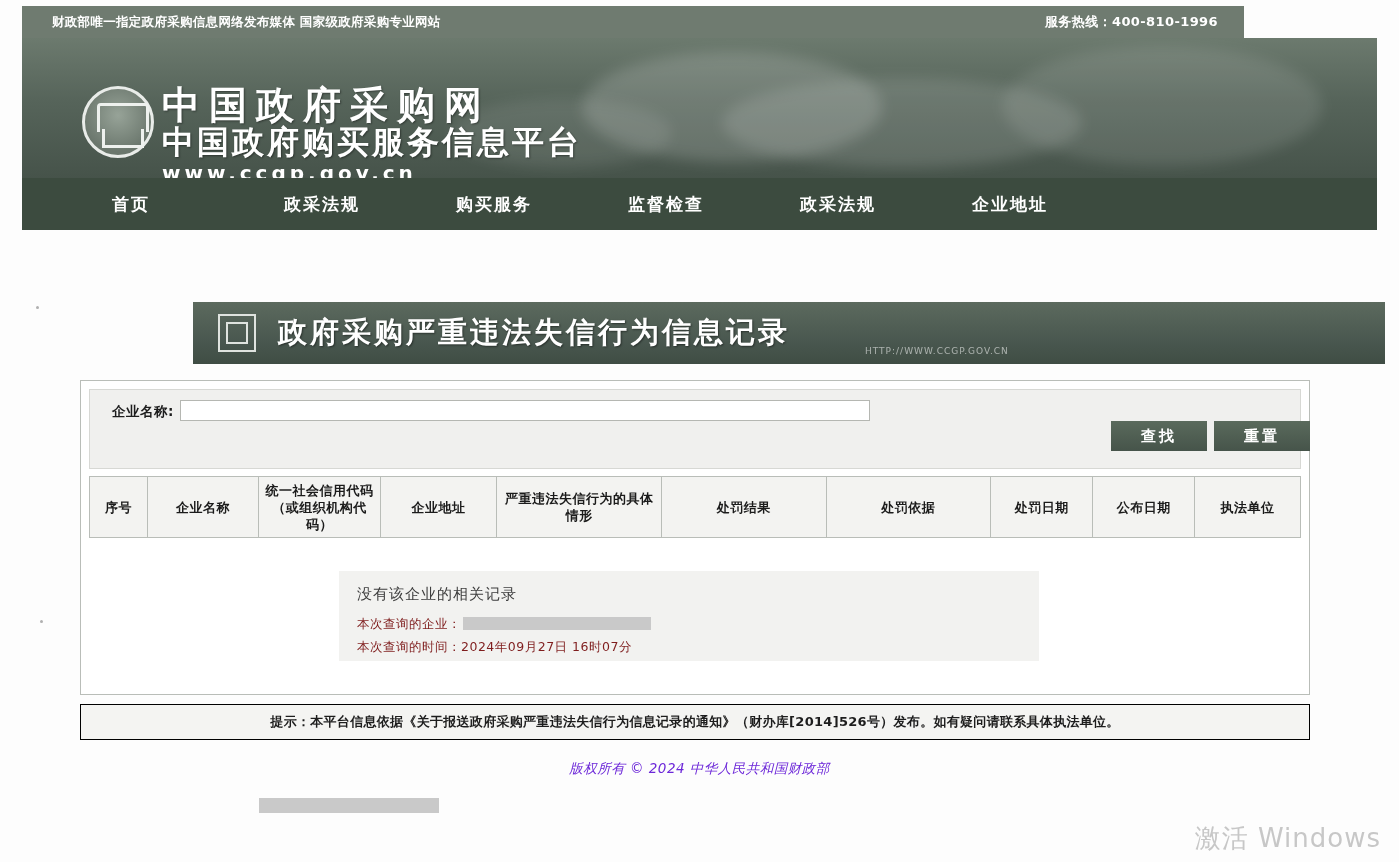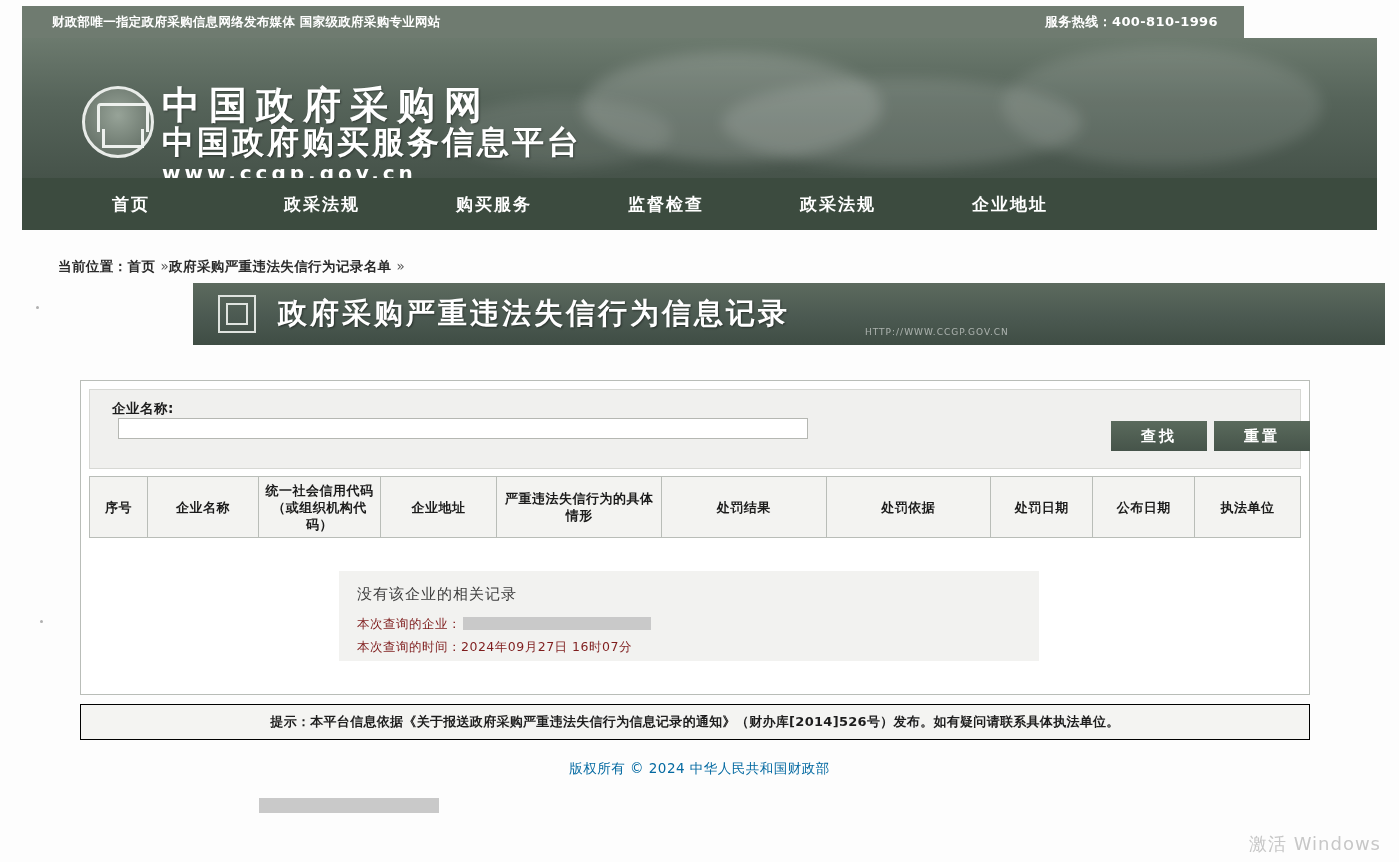--- a/index.html
+++ b/index.html
@@ -144,21 +144,21 @@
     font-size: 13.5px;
     color: #2b2b2b;
     font-weight: bold;
     letter-spacing: .4px;
   }
   .breadcrumb .sep { color: #555; font-weight: normal; }
 
   
   .titlebar {
     position: absolute;
-    left: 193px; top: 283px;
+    left: 193px; top: 302px;
     width: 1192px;
     height: 62px;
     background: linear-gradient(180deg,#5c6a5e 0%, #4a5850 60%, #3f4d44 100%);
     display: flex;
     align-items: center;
     overflow: hidden;
   }
   .title-icon {
     margin-left: 25px;
     width: 38px; height: 38px;
@@ -204,24 +204,23 @@
     left: 8px; top: 8px;
     width: 1212px;
     height: 80px;
     background: #f0f0ee;
     border: 1px solid #d7d8d4;
     box-sizing: border-box;
   }
   .form-row {
     position: absolute;
     display: flex;
-    align-items: flex-start;
+    align-items: flex-end;
     font-size: 13.5px;
     color: #1d1d1d;
-    flex-direction: column;
   }
   .row1 { left: 22px; top: 10px; }
   .row2 { left: 22px; top: 44px; }
   .lbl { font-weight: bold; letter-spacing: .5px; }
   .inp {
     border: 1px solid #b5b7b2;
     background: #ffffff;
     height: 21px;
     box-sizing: border-box;
     font-size: 12.5px;
@@ -335,27 +334,28 @@
     font-weight: bold;
     color: #1d1d1d;
     letter-spacing: .3px;
   }
   .footer {
     position: absolute;
     left: 0; top: 760px;
     width: 1399px;
     text-align: center;
     font-size: 13.5px;
-    color: #0369a1;
+    color: #6d28d9;
     letter-spacing: .5px;
+    font-style: italic;
   }
   .watermark {
     position: absolute;
     right: 18px; bottom: 6px;
-    font-size: 18px;
+    font-size: 26px;
     color: #c7c7c7;
     letter-spacing: 1px;
   }
   .scan-dot {
     position: absolute;
     width: 3px; height: 3px;
     background: #b0b0b0;
     border-radius: 50%;
   }
 </style>
@@ -384,25 +384,20 @@
 
   <div class="nav">
     <div class="nav-item">首页</div>
     <div class="nav-item">政采法规</div>
     <div class="nav-item">购买服务</div>
     <div class="nav-item">监督检查</div>
     <div class="nav-item">政采法规</div>
     <div class="nav-item">企业地址</div>
   </div>
 
-  <div class="breadcrumb">
-    <span>当前位置：</span><span>首页</span>
-    <span class="sep">»</span><span>政府采购严重违法失信行为记录名单</span>
-    <span class="sep">»</span>
-  </div>
 
   <div class="titlebar">
     <div class="title-icon"></div>
     <h1>政府采购严重违法失信行为信息记录</h1>
     <div class="title-url">HTTP://WWW.CCGP.GOV.CN</div>
   </div>
 
   <div class="panel">
 
     <div class="search-area">

